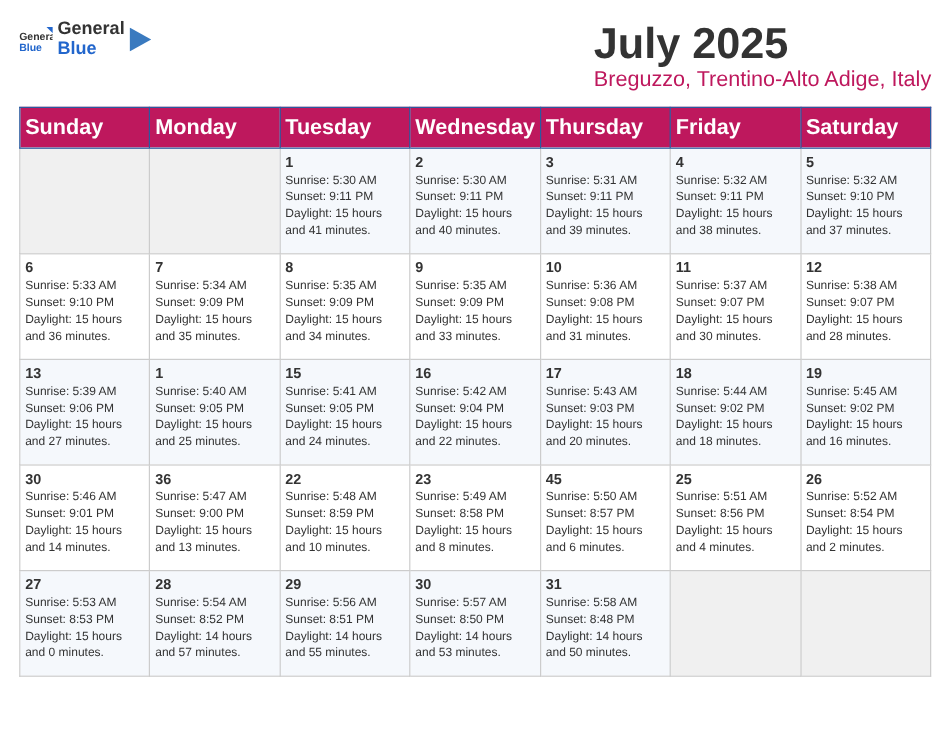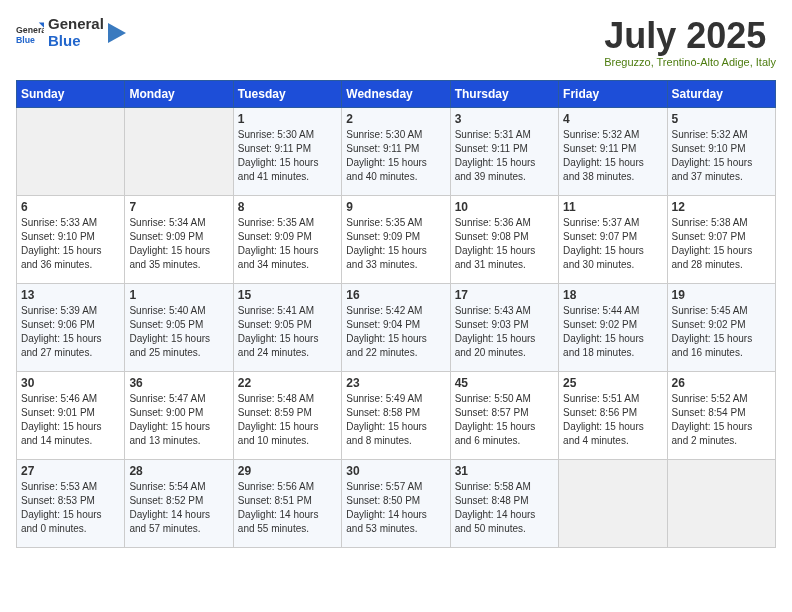--- a/index.html
+++ b/index.html
@@ -28,34 +28,34 @@
     .title-block {
       text-align: left;
     }
     .month-title {
       font-size: 36px;
       font-weight: bold;
       color: #333;
       line-height: 1.1;
     }
     .subtitle {
-      font-size: 11px;
-      color: #4d7c0f;
+      font-size: 18px;
+      color: #be185d;
     }
     table {
       width: 100%;
       border-collapse: collapse;
       font-size: 10px;
     }
     thead tr th {
-      background-color: #1d4ed8;
+      background-color: #be185d;
       color: white;
       padding: 6px 4px;
       text-align: left;
-      font-size: 12px;
+      font-size: 18px;
       border: 1px solid #2a5a9f;
     }
     tbody tr td {
       border: 1px solid #ccc;
       vertical-align: top;
       padding: 4px;
       width: calc(100% / 7);
       min-height: 80px;
       height: 88px;
     }

